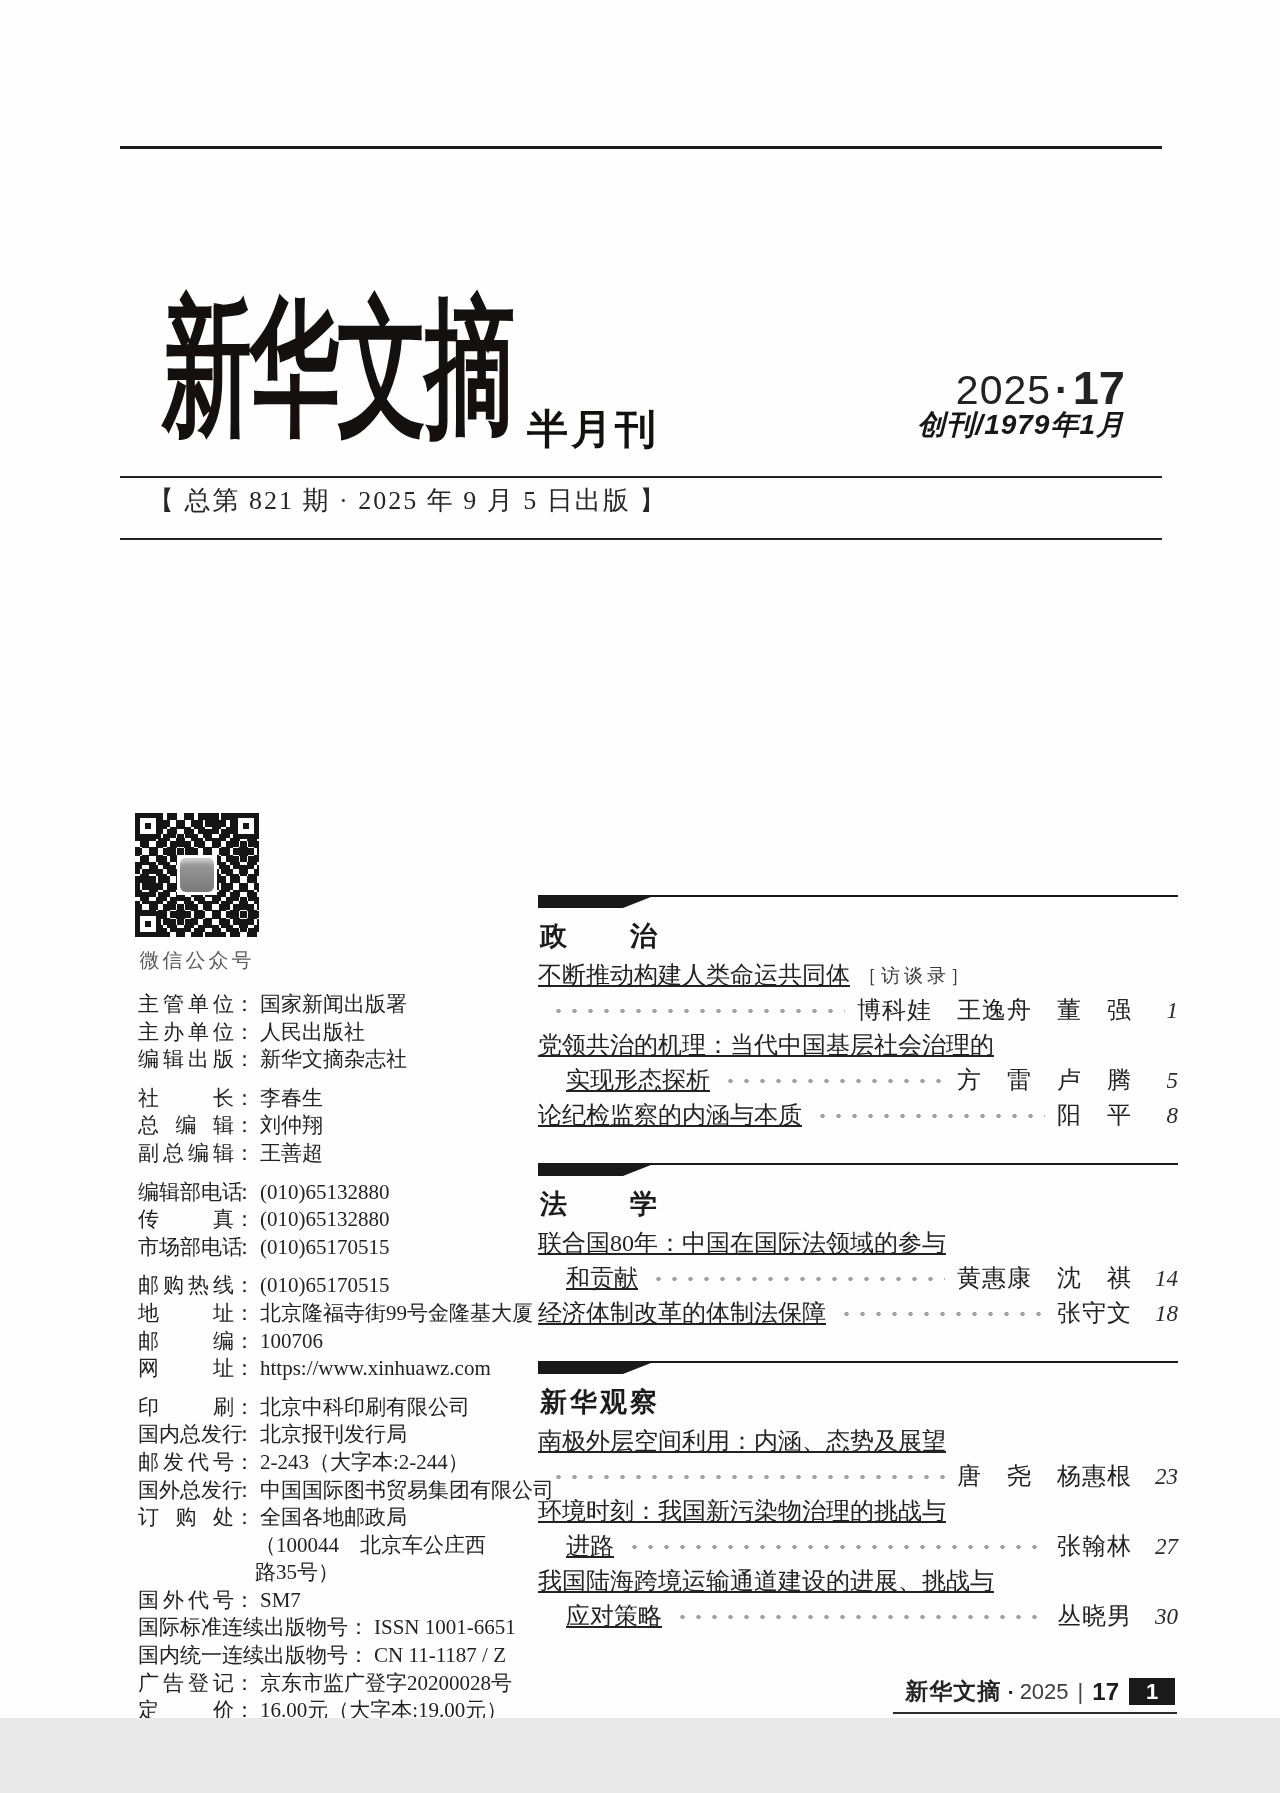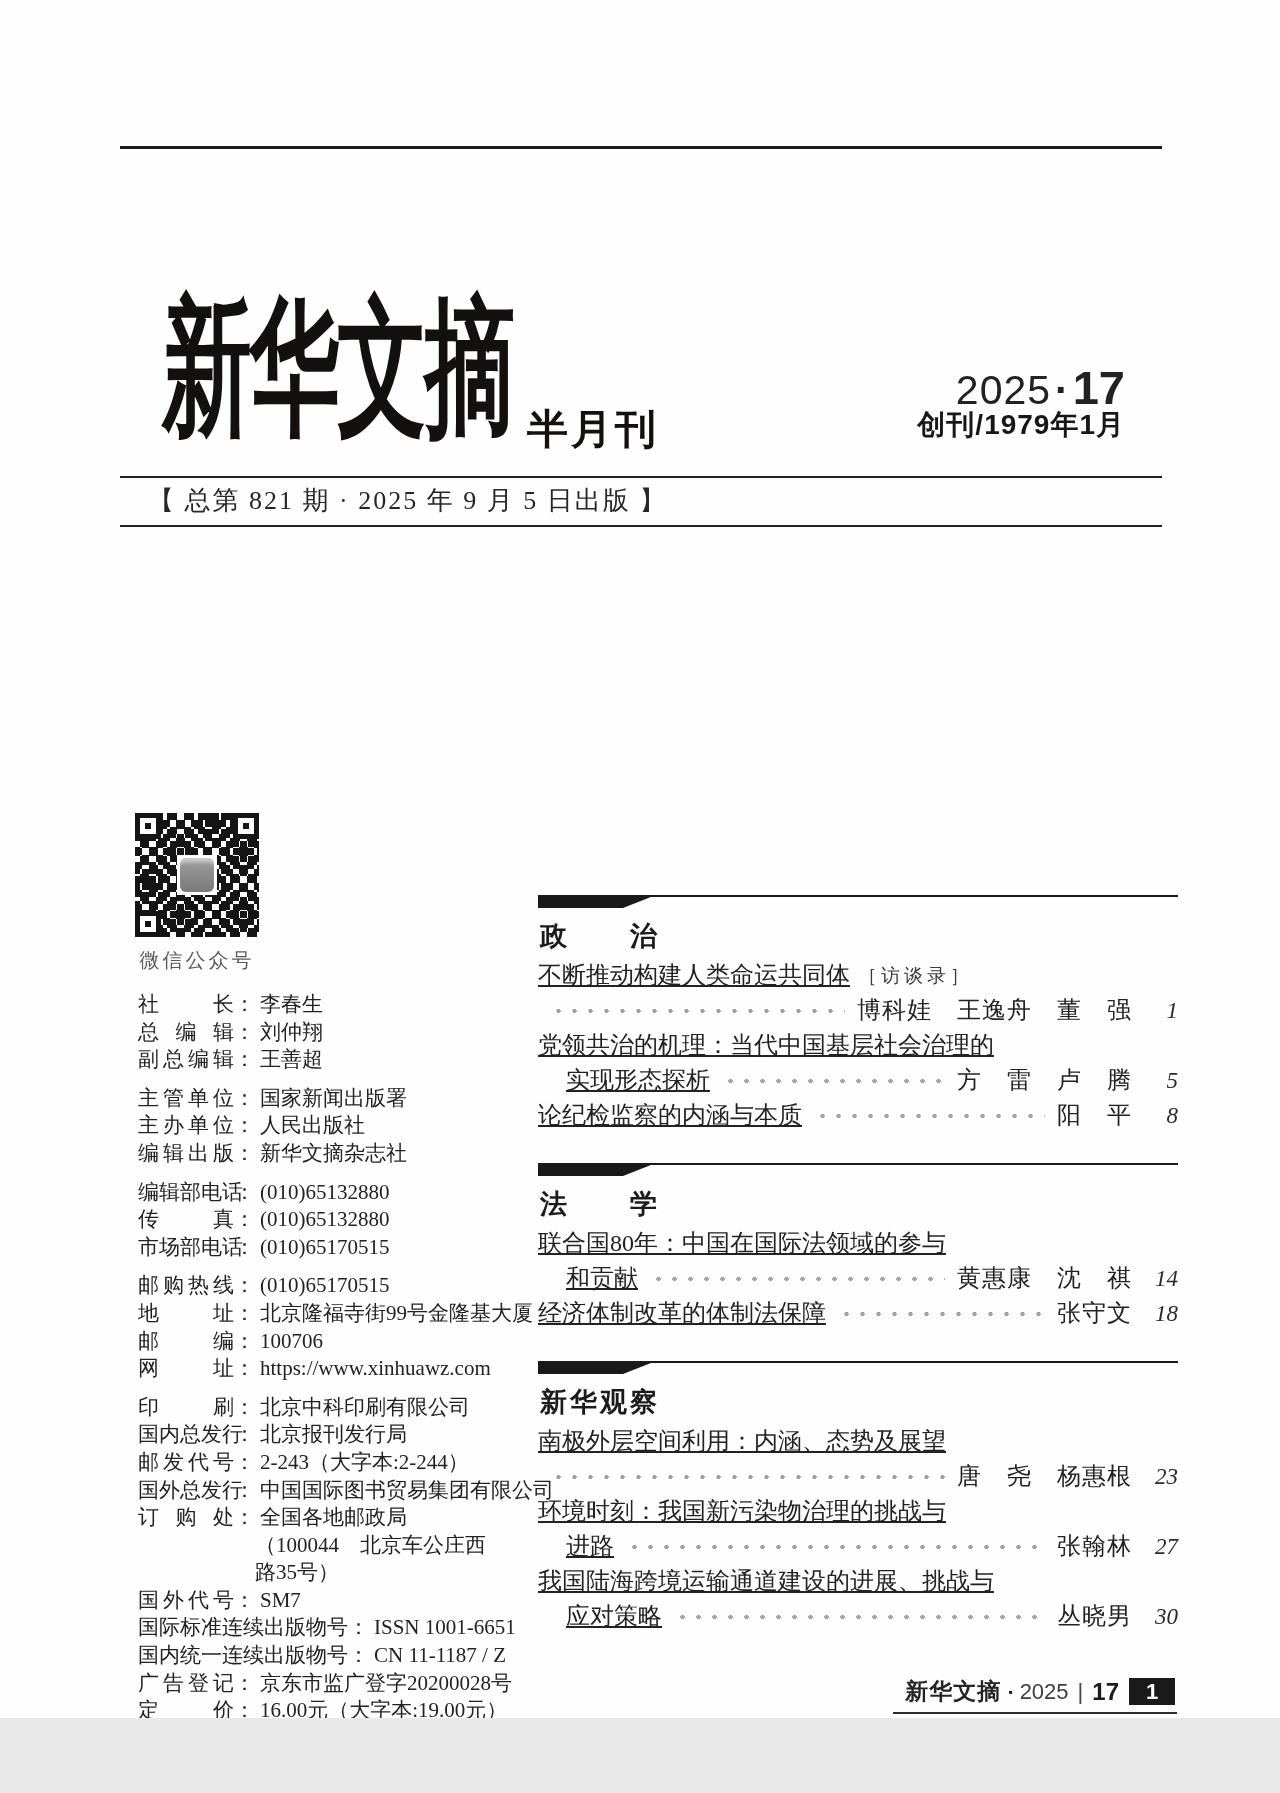--- a/index.html
+++ b/index.html
@@ -14,25 +14,25 @@
           font-weight:900;font-size:150px;line-height:1;letter-spacing:-4px;color:#14100d;
           transform:scaleX(.60);transform-origin:left top;white-space:nowrap;}
   .m-edition{position:absolute;left:527px;top:396px;font-family:"Liberation Sans",sans-serif;
           font-weight:800;font-size:41px;line-height:1;letter-spacing:3px;color:#14100d;margin-top:13px;}
   .m-issue{position:absolute;right:155px;top:360px;font-family:"Liberation Sans",sans-serif;
           text-align:right;white-space:nowrap;color:#222;}
   .m-issue .y{font-size:41px;font-weight:400;letter-spacing:1px;}
   .m-issue .sep{font-size:41px;font-weight:700;margin:0 4px;}
   .m-issue .no{font-size:47px;font-weight:700;}
   .m-founded{position:absolute;right:155px;top:406px;font-family:"Liberation Sans",sans-serif;
-          font-weight:700;font-size:28px;letter-spacing:1px;color:#171717;}
+          font-weight:700;font-size:28px;letter-spacing:1px;color:#171717;font-style:italic;}
 
   
   .banner{position:absolute;left:120px;right:118px;top:476px;border-top:2px solid #222;
-          border-bottom:2px solid #222;padding:5px 0 7px 28px;font-size:26px;letter-spacing:2px;
+          border-bottom:2px solid #222;padding:5px 0 20px 28px;font-size:26px;letter-spacing:2px;
           color:#262626;font-weight:500;}
 
   
   .qr-wrap{position:absolute;left:135px;top:813px;width:124px;}
   .qr{position:relative;width:124px;height:124px;
       background:
         conic-gradient(#151515 25%,transparent 0 50%,#151515 0 75%,transparent 0) 0 0/14px 14px,
         conic-gradient(transparent 25%,#151515 0 50%,transparent 0 75%,#151515 0) 5px 7px/18px 18px,
         #fff;}
   .qr .f{position:absolute;width:26px;height:26px;border:5px solid #151515;background:#fff;box-sizing:border-box;}
@@ -108,28 +108,28 @@
       <span class="f bl"></span>
       <span class="logo-box">
           <i></i>
         </span>
     </div>
     <div class="qr-caption">微信公众号</div>
   </div>
 
   <div class="info" id="info">
       <div class="group">
+        <div class="row"><span class="lbl">主管单位</span><span class="colon">：</span><span class="val">国家新闻出版署</span></div>
+        <div class="row"><span class="lbl">主办单位</span><span class="colon">：</span><span class="val">人民出版社</span></div>
+        <div class="row"><span class="lbl">编辑出版</span><span class="colon">：</span><span class="val">新华文摘杂志社</span></div>
+      </div>
+      <div class="group">
         <div class="row"><span class="lbl">社长</span><span class="colon">：</span><span class="val">李春生</span></div>
         <div class="row"><span class="lbl">总编辑</span><span class="colon">：</span><span class="val">刘仲翔</span></div>
         <div class="row"><span class="lbl">副总编辑</span><span class="colon">：</span><span class="val">王善超</span></div>
-      </div>
-      <div class="group">
-        <div class="row"><span class="lbl">主管单位</span><span class="colon">：</span><span class="val">国家新闻出版署</span></div>
-        <div class="row"><span class="lbl">主办单位</span><span class="colon">：</span><span class="val">人民出版社</span></div>
-        <div class="row"><span class="lbl">编辑出版</span><span class="colon">：</span><span class="val">新华文摘杂志社</span></div>
       </div>
       <div class="group">
         <div class="row"><span class="lbl">编辑部电话</span><span class="colon">：</span><span class="val">(010)65132880</span></div>
         <div class="row"><span class="lbl">传真</span><span class="colon">：</span><span class="val">(010)65132880</span></div>
         <div class="row"><span class="lbl">市场部电话</span><span class="colon">：</span><span class="val">(010)65170515</span></div>
       </div>
       <div class="group">
         <div class="row"><span class="lbl">邮购热线</span><span class="colon">：</span><span class="val">(010)65170515</span></div>
         <div class="row"><span class="lbl">地址</span><span class="colon">：</span><span class="val">北京隆福寺街99号金隆基大厦</span></div>
         <div class="row"><span class="lbl">邮编</span><span class="colon">：</span><span class="val">100706</span></div>

